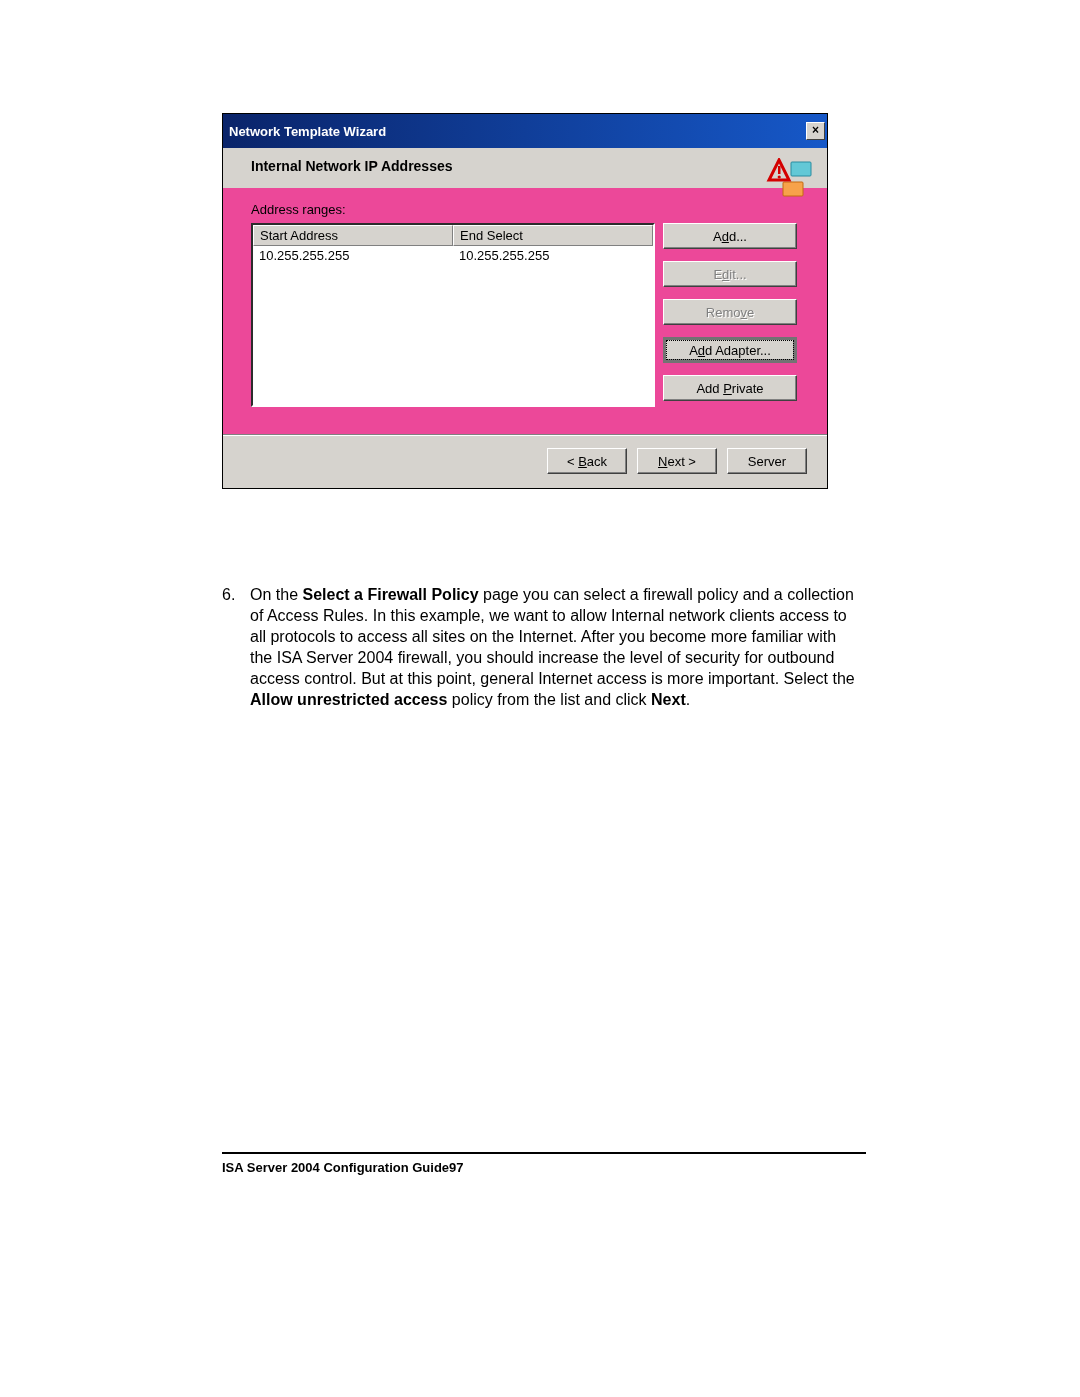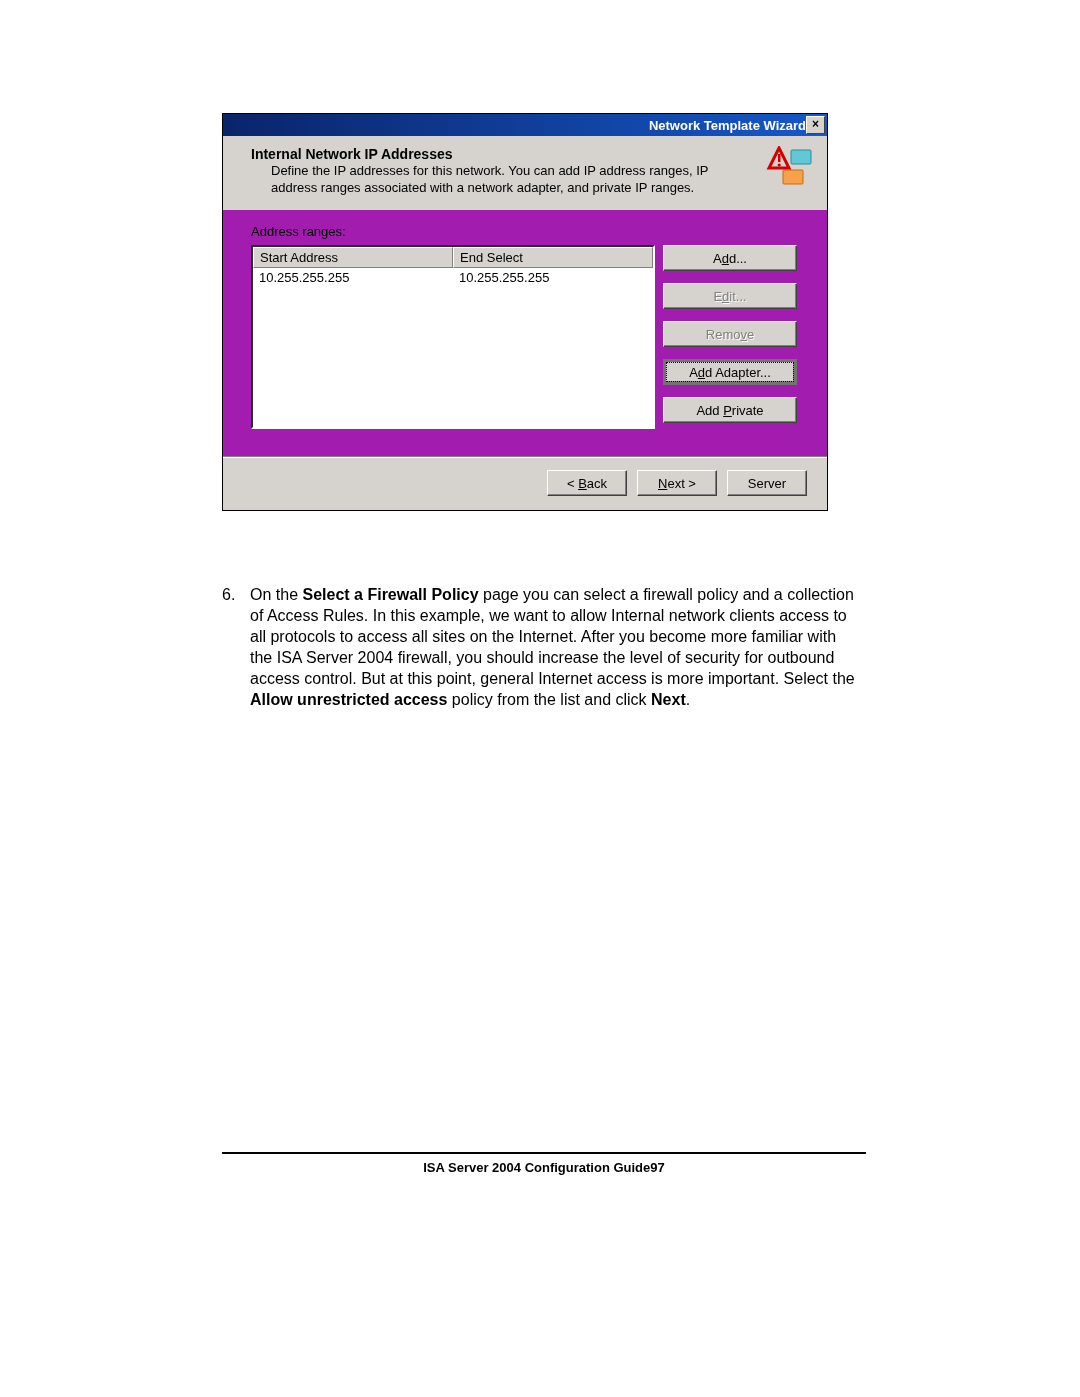--- a/index.html
+++ b/index.html
@@ -20,29 +20,29 @@
   .dialog {
     position: absolute;
     left: 222px;
     top: 113px;
     width: 604px;
     border: 1px solid #000;
     background: #d6d3ce; 
     font-size: 13px;
   }
   .titlebar {
-    height: 22px;
+    height: 34px;
     background: linear-gradient(to right, #0a246a, #1658c8);
     color: #fff;
     font-weight: bold;
     font-size: 13px;
     display: flex;
     align-items: center;
     padding: 0 2px 0 6px;
-    justify-content: flex-end;
+    justify-content: space-between;
   }
   .titlebar .close {
     width: 17px;
     height: 16px;
     background: #d6d3ce;
     border: 1px solid #fff;
     border-right-color: #404040;
     border-bottom-color: #404040;
     color: #000;
     font-family: Tahoma, Arial, sans-serif;
@@ -69,21 +69,21 @@
   }
   .header-icon {
     position: absolute;
     right: 14px;
     top: 10px;
     width: 48px;
     height: 40px;
   }
   .body {
     padding: 14px 20px 28px 28px;
-    background: #a21caf;
+    background: #ec4899;
   }
   .label-row {
     font-size: 13px;
     margin-bottom: 6px;
   }
   .content-row {
     display: flex;
     gap: 8px;
   }
   .listview {
@@ -174,37 +174,36 @@
   .page-footer {
     position: absolute;
     left: 222px;
     right: 214px;
     top: 1152px;
     border-top: 2px solid #000;
     padding-top: 6px;
     font-size: 13px;
     font-weight: bold;
     display: flex;
-    justify-content: center;
+    justify-content: flex-start;
   }
 </style>
 </head>
 <body>
 
 <div class="page">
 
   <div class="dialog">
     <div class="titlebar">
       <span>Network Template Wizard</span>
       <div class="close">×</div>
     </div>
 
     <div class="header">
       <div class="heading">Internal Network IP Addresses</div>
-      <div class="subtext">Define the IP addresses for this network. You can add IP address ranges, IP address ranges associated with a network adapter, and private IP ranges.</div>
       <div class="header-icon">
         <svg viewBox="0 0 48 40" width="48" height="40">
           <rect x="26" y="4" width="20" height="14" rx="1" fill="#63c8d6" stroke="#2a8ca0"></rect>
           <rect x="18" y="24" width="20" height="14" rx="1" fill="#f7a24a" stroke="#c46a10"></rect>
           <polygon points="14,2 24,22 4,22" fill="none" stroke="#d40000" stroke-width="3"></polygon>
           <rect x="13" y="8" width="2.5" height="8" fill="#d40000"></rect>
           <circle cx="14.2" cy="19" r="1.6" fill="#d40000"></circle>
         </svg>
       </div>
     </div>

